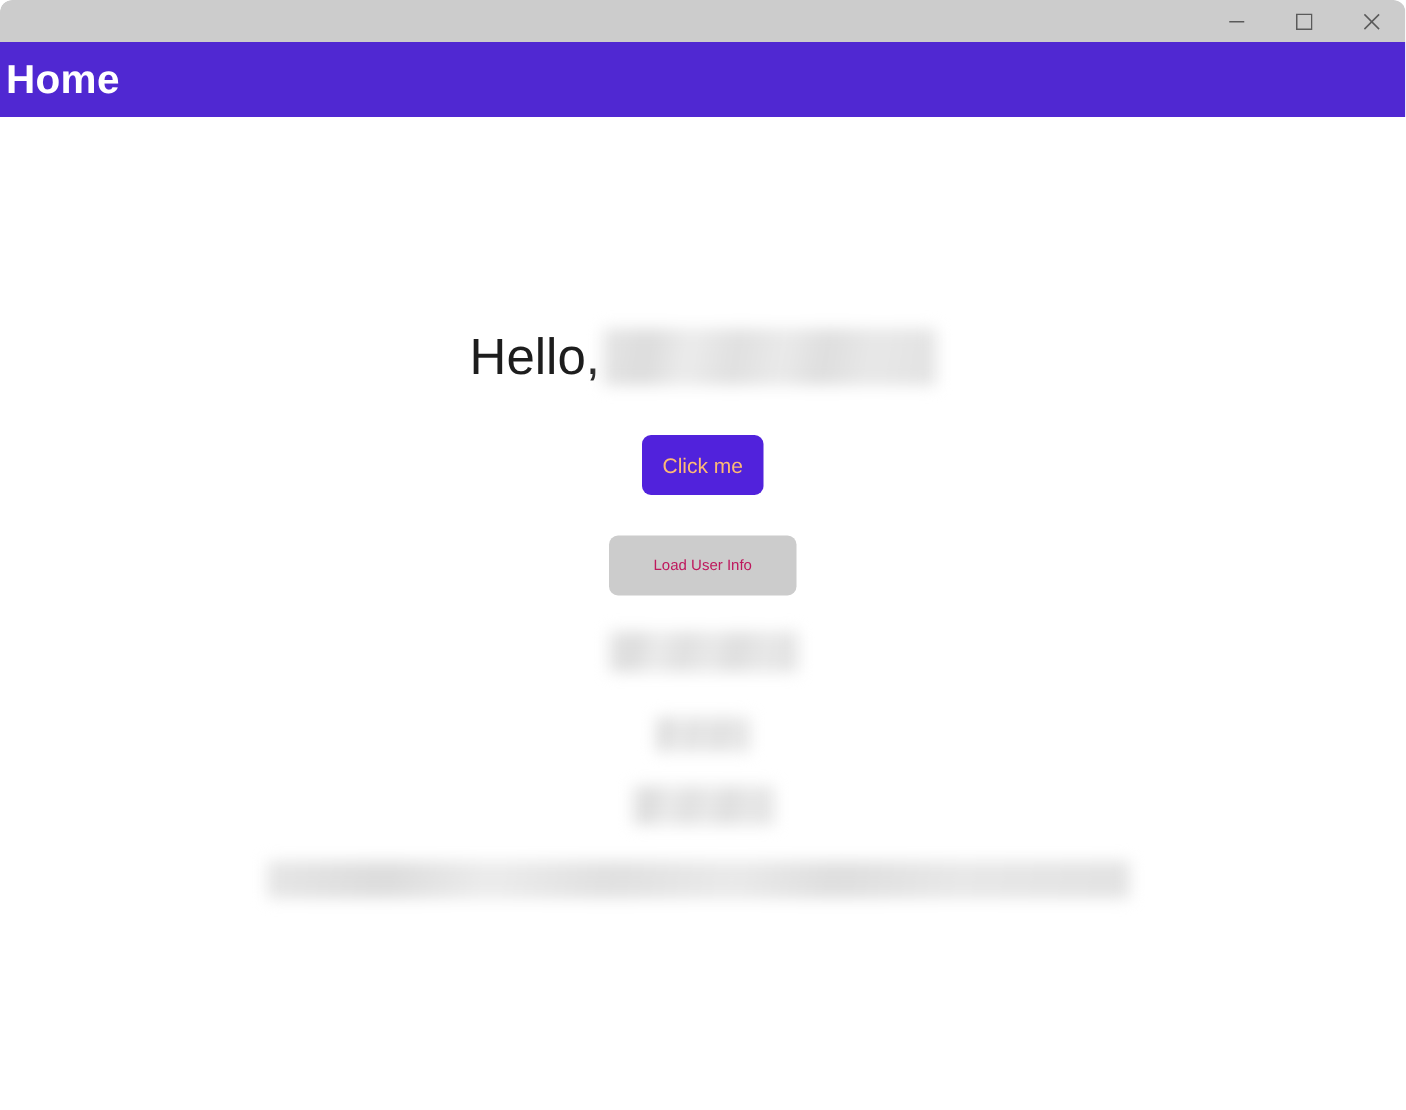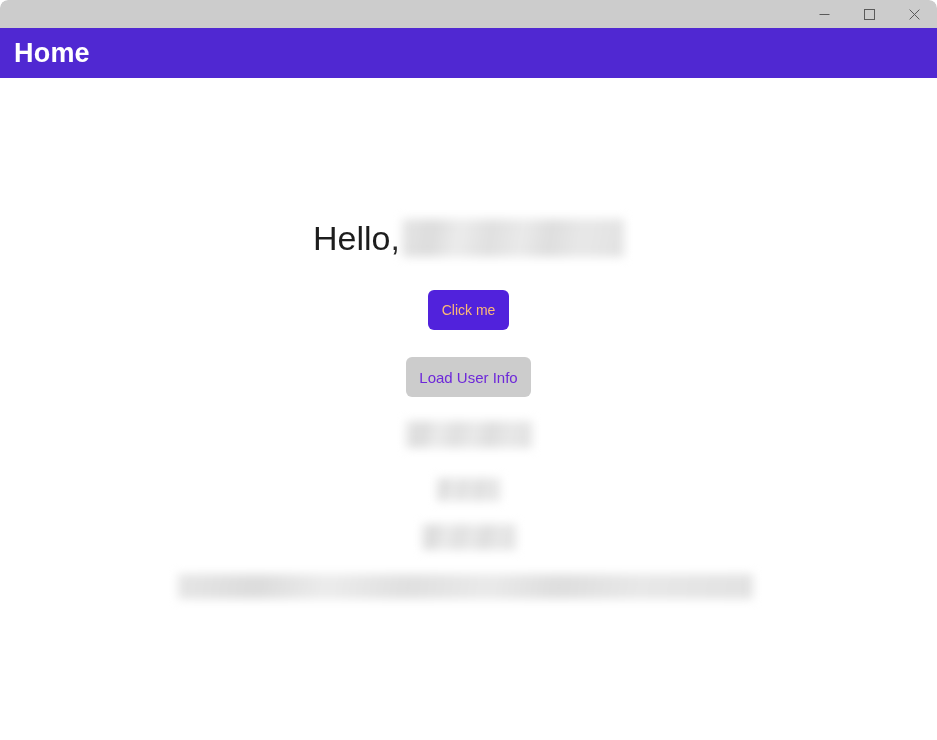--- a/index.html
+++ b/index.html
@@ -109,21 +109,21 @@
     width: 937px;
     height: 50px;
     background: #5028d2;
     display: flex;
     align-items: center;
   }
   #page-title {
     color: #ffffff;
     font-size: 27px;
     font-weight: bold;
-    margin-left: 14px;
+    margin-left: 4px;
     letter-spacing: 0.2px;
     line-height: 1;
   }
 
   
   #main-content {
     position: absolute;
     left: 0;
     top: 78px;
     width: 937px;
@@ -177,22 +177,22 @@
     padding: 0;
   }
 
   #load-user-info-button {
     position: absolute;
     left: 406px;
     top: 279px;
     width: 125px;
     height: 40px;
     background: #cccccc;
-    color: #6d28d9;
-    font-size: 15px;
+    color: #be185d;
+    font-size: 10px;
     font-family: "Liberation Sans", sans-serif;
     border: none;
     border-radius: 6px;
     cursor: pointer;
     padding: 0;
   }
 
   #user-name-redacted {
     position: absolute;
     left: 406px;

